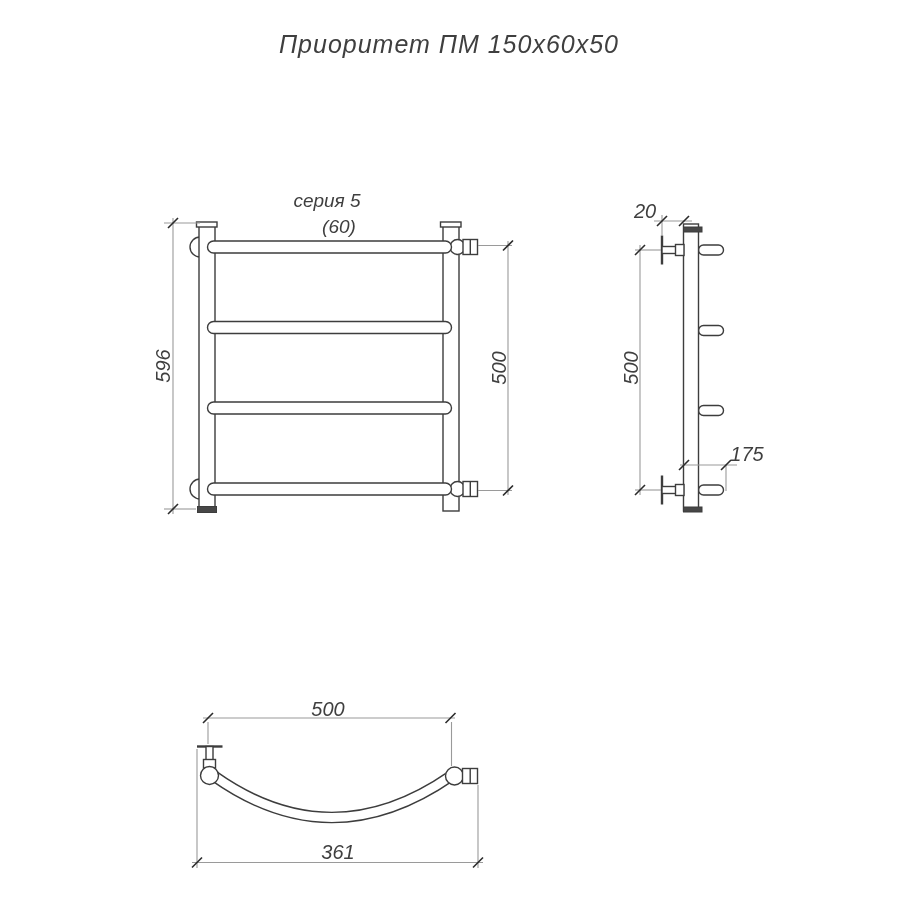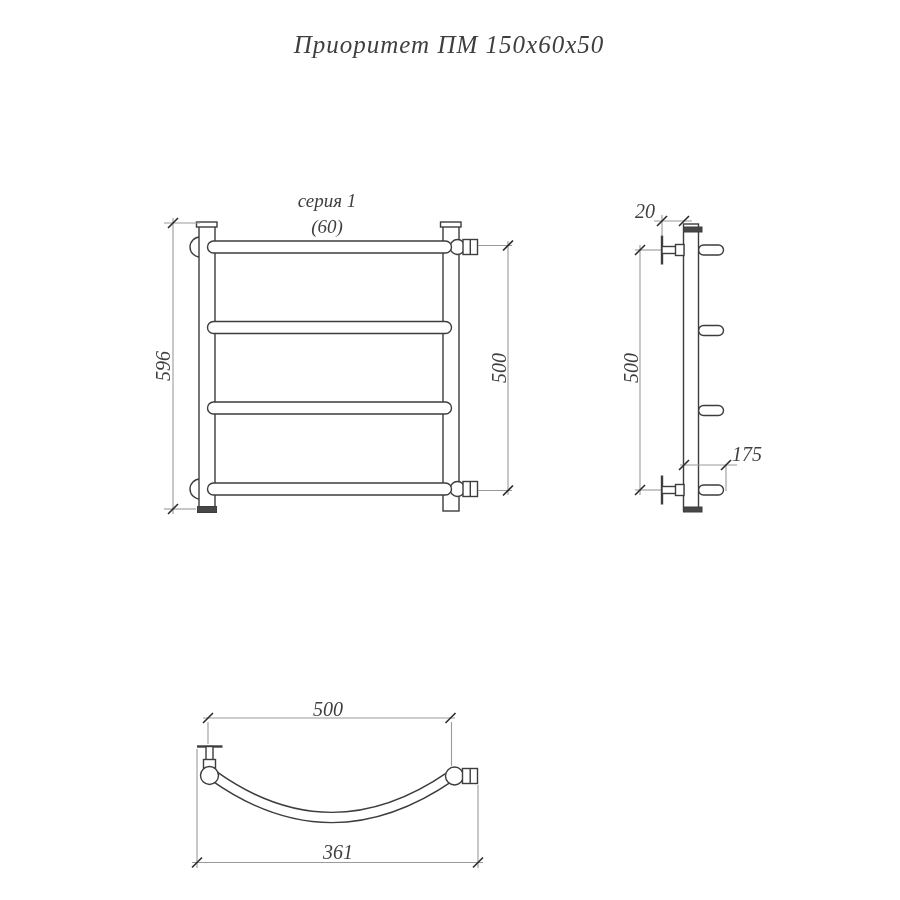--- a/index.html
+++ b/index.html
@@ -1,17 +1,17 @@
 <!DOCTYPE html>
 <html><head>
 <meta charset="utf-8">
 <style>
   html,body{margin:0;padding:0;background:#ffffff;}
   #canvas{position:relative;width:900px;height:900px;background:#ffffff;overflow:hidden;
-          font-family:Liberation Serif, serif;}
+          font-family:Liberation Sans, sans-serif;}
   #drawing-svg{position:absolute;left:0;top:0;}
   .lbl{position:absolute;font-style:italic;color:#3f3f3f;white-space:nowrap;
        transform:translate(-50%,-50%);line-height:1;}
   .lbl.rot{transform:translate(-50%,-50%) rotate(-90deg);}
   .title{font-size:25px;letter-spacing:1px;}
   .dim{font-size:20px;}
   .note{font-size:19px;}
   
   .obj{stroke:#3d3d3d;stroke-width:1.4;fill:#ffffff;}
   .objline{stroke:#3d3d3d;stroke-width:1.4;fill:none;}
@@ -145,22 +145,22 @@
         <line class="dimline" x1="478" y1="785" x2="478" y2="868"></line>
         <line class="dimline" x1="192" y1="862.5" x2="483" y2="862.5"></line>
         <path class="tick" d="M192,867.5 L202,857.5"></path>
         <path class="tick" d="M473,867.5 L483,857.5"></path>
       </g>
     </g>
   </svg>
 
   <div class="lbl title" style="left:449px;top:44px;">Приоритет ПМ 150х60х50</div>
 
-  <div class="lbl note" style="left:327px;top:200px;">серия 1</div>
-  <div class="lbl note" style="left:327px;top:226px;">(60)</div>
+  <div class="lbl note" style="left:327px;top:200px;">серия 5</div>
+  <div class="lbl note" style="left:339px;top:226px;">(60)</div>
   <div class="lbl dim rot" style="left:163px;top:366px;">596</div>
   <div class="lbl dim rot" style="left:499px;top:368px;">500</div>
 
   <div class="lbl dim" style="left:645px;top:211px;">20</div>
   <div class="lbl dim rot" style="left:631px;top:368px;">500</div>
   <div class="lbl dim" style="left:747px;top:454px;">175</div>
 
   <div class="lbl dim" style="left:328px;top:709px;">500</div>
   <div class="lbl dim" style="left:338px;top:852px;">361</div>
 

